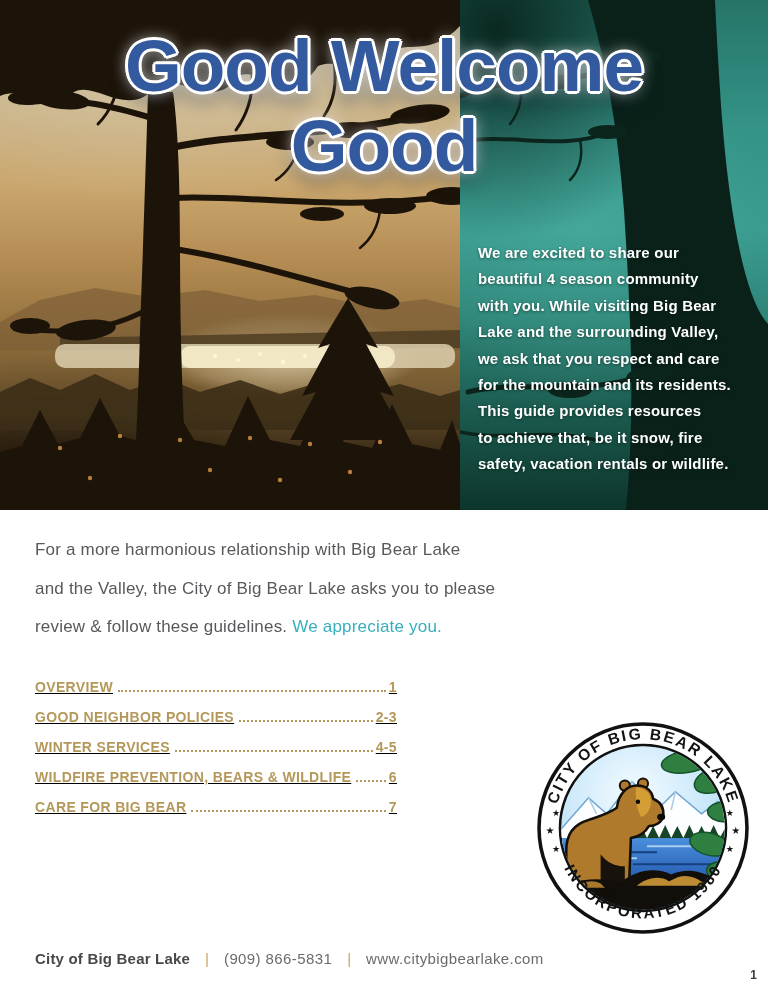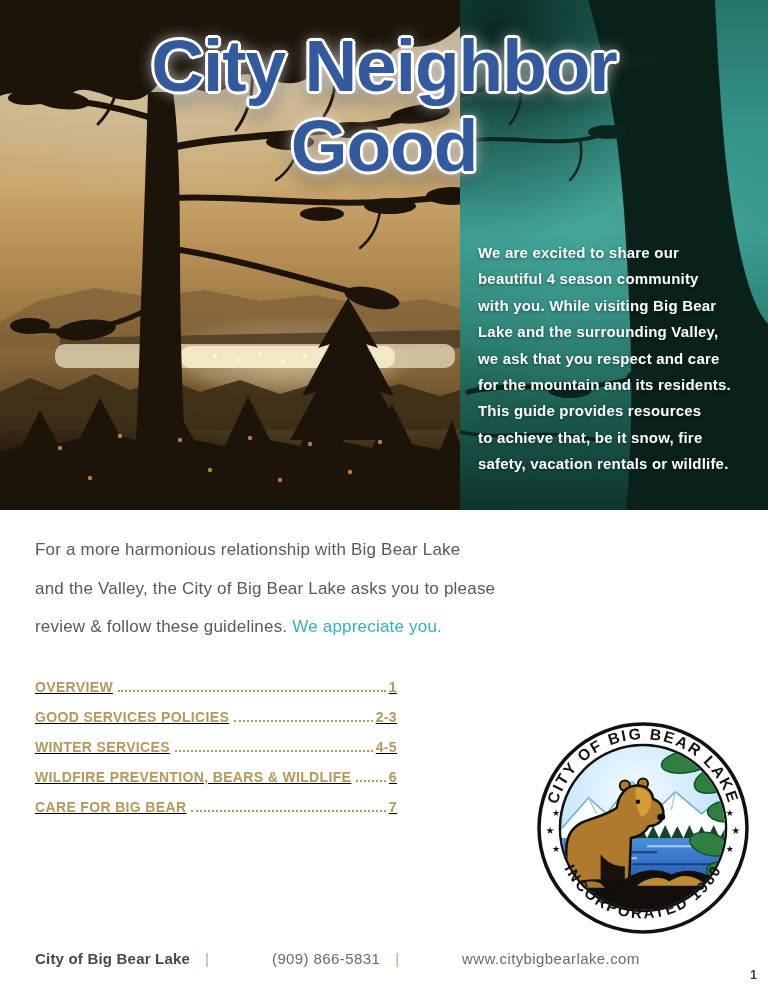--- a/index.html
+++ b/index.html
@@ -48,21 +48,21 @@
   
   .seal{position:absolute;left:536px;top:721px;width:214px;height:214px;}
 
   
   .welcome{position:absolute;left:35px;top:906px;font-size:29px;line-height:34px;
     font-weight:bold;color:#2f5da9;letter-spacing:-.2px;}
   .footer-line{position:absolute;left:35px;top:950px;display:flex;align-items:baseline;gap:15px;
     font-size:15px;color:#6b6b6d;}
   .footer-org{font-weight:bold;color:#48484a;letter-spacing:.2px;}
   .footer-sep{color:#c9a45f;}
-  .footer-phone,.footer-site{letter-spacing:.4px;margin-left:48px;}
+  .footer-phone,.footer-site{letter-spacing:.4px;}
   .footer-site{cursor:pointer;}
   .page-num{position:absolute;right:11px;top:968px;font-size:12px;font-weight:bold;color:#3c3c3e;}
 
   .seal text{font-family:"Liberation Sans",sans-serif;}
   .seal .star{font-family:"DejaVu Sans",sans-serif;}
 </style>
 </head>
 <body>
 
 <div class="page">
@@ -143,21 +143,21 @@
         <g fill="#0b241c">
           <ellipse cx="178" cy="60" rx="24" ry="8" transform="rotate(-12 178 60)"></ellipse>
           <ellipse cx="96" cy="82" rx="22" ry="7"></ellipse>
           <ellipse cx="148" cy="132" rx="20" ry="7"></ellipse>
           <ellipse cx="190" cy="374" rx="24" ry="9" transform="rotate(-10 190 374)"></ellipse>
           <ellipse cx="110" cy="390" rx="22" ry="8"></ellipse>
         </g>
       </svg>
     </div>
 
-    <div class="hero-title"><span>City Neighbor</span><br><span>Good</span></div>
+    <div class="hero-title"><span>Good Welcome</span><br><span>Good</span></div>
 
     <div class="hero-par">We are excited to share our
 beautiful 4 season community
 with you.  While visiting Big Bear
 Lake and the surrounding Valley,
 we ask that you respect and care
 for the mountain and its residents.
 This guide provides resources
 to achieve that, be it snow, fire
 safety, vacation rentals or wildlife.</div>
@@ -167,21 +167,21 @@
 and the Valley, the City of Big Bear Lake asks you to please
 review &amp; follow these guidelines. </span><span class="accent">We appreciate you.</span></div>
 
   <div class="toc">
     <div class="toc-row">
       <span>OVERVIEW</span>
       <span class="toc-leader"></span>
       <span class="toc-page">1</span>
     </div>
     <div class="toc-row">
-      <span>GOOD SERVICES POLICIES</span>
+      <span>GOOD NEIGHBOR POLICIES</span>
       <span class="toc-leader"></span>
       <span class="toc-page">2-3</span>
     </div>
     <div class="toc-row">
       <span>WINTER SERVICES</span>
       <span class="toc-leader"></span>
       <span class="toc-page">4-5</span>
     </div>
     <div class="toc-row">
       <span>WILDFIRE PREVENTION, BEARS &amp; WILDLIFE</span>

